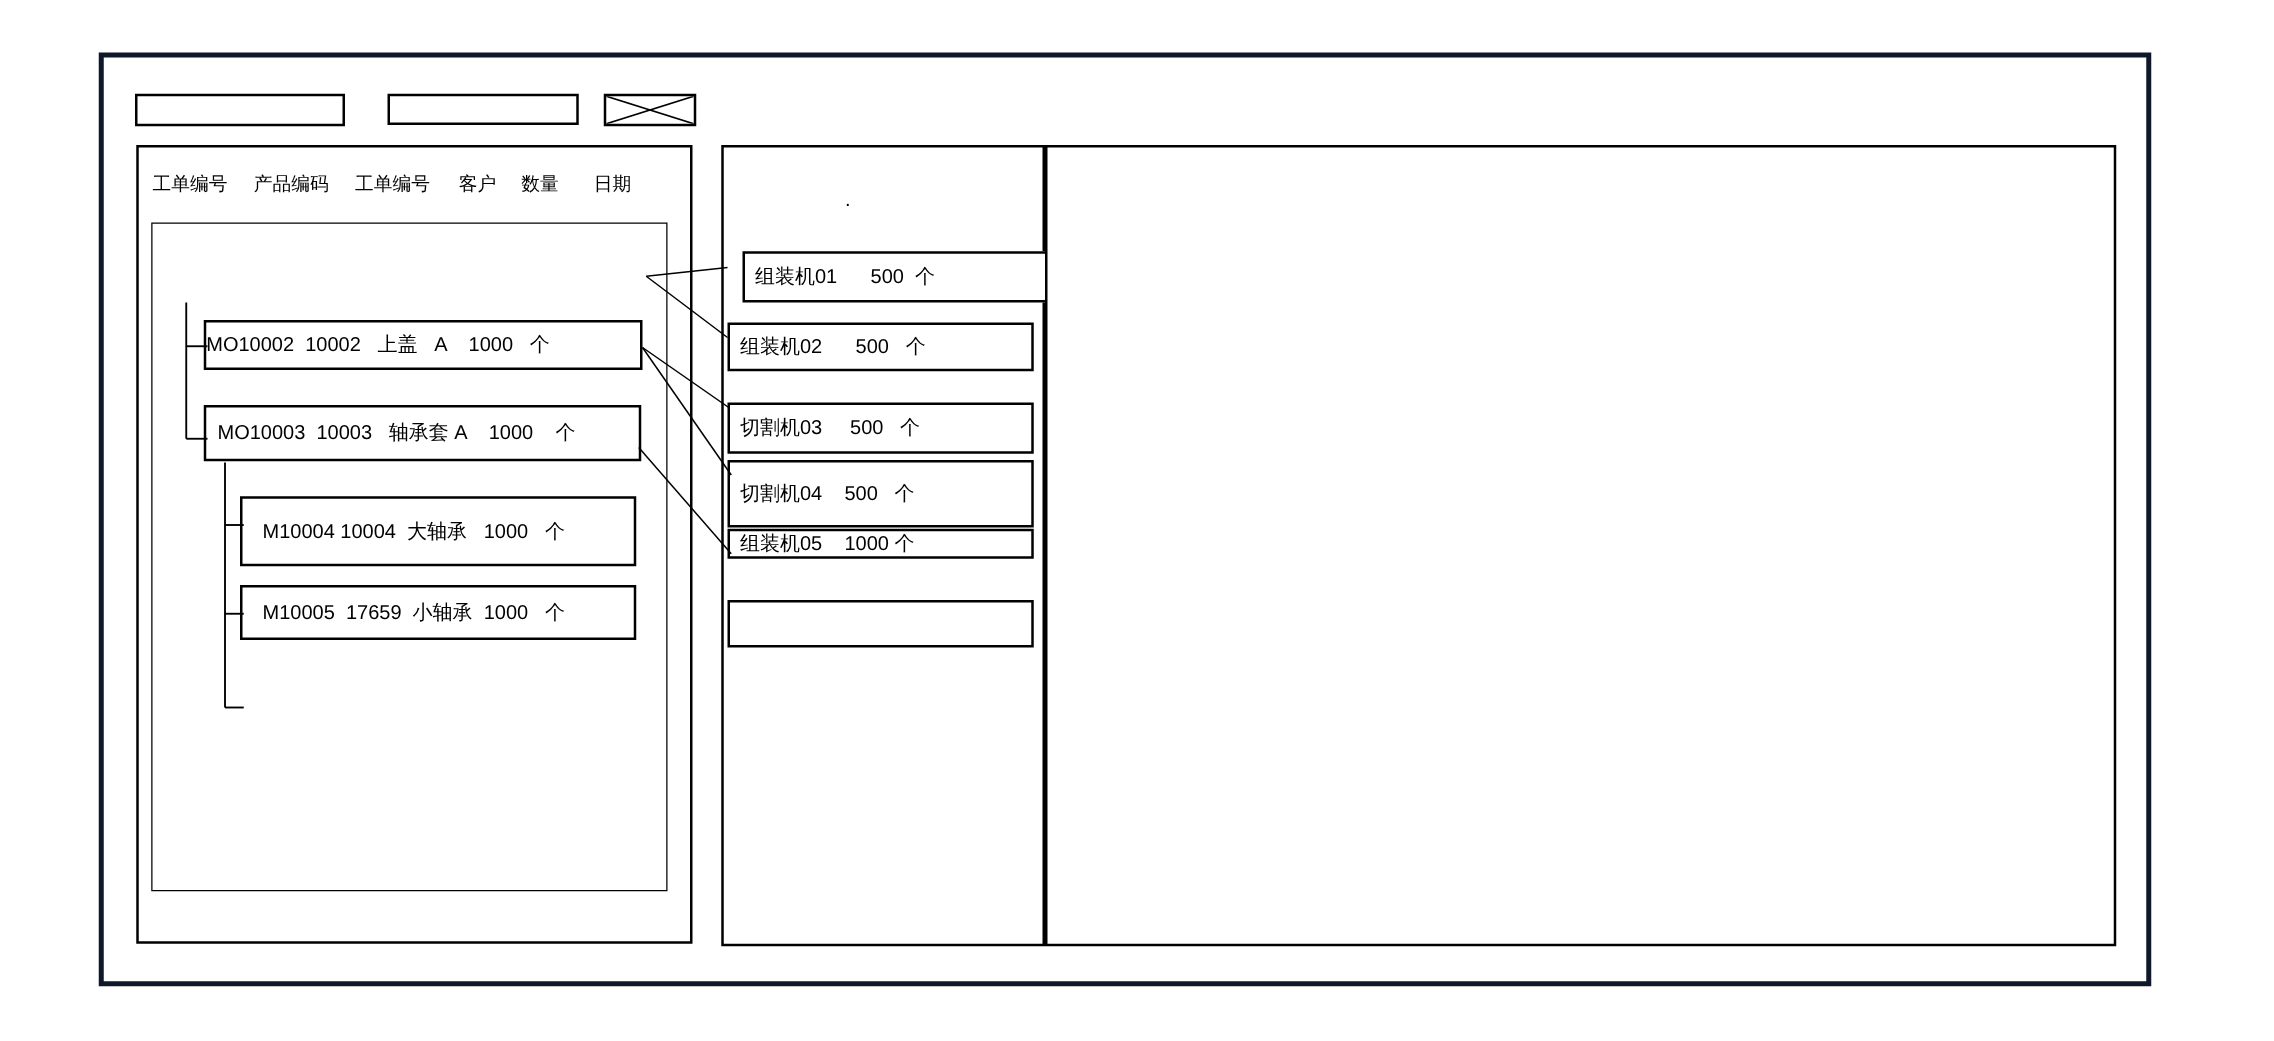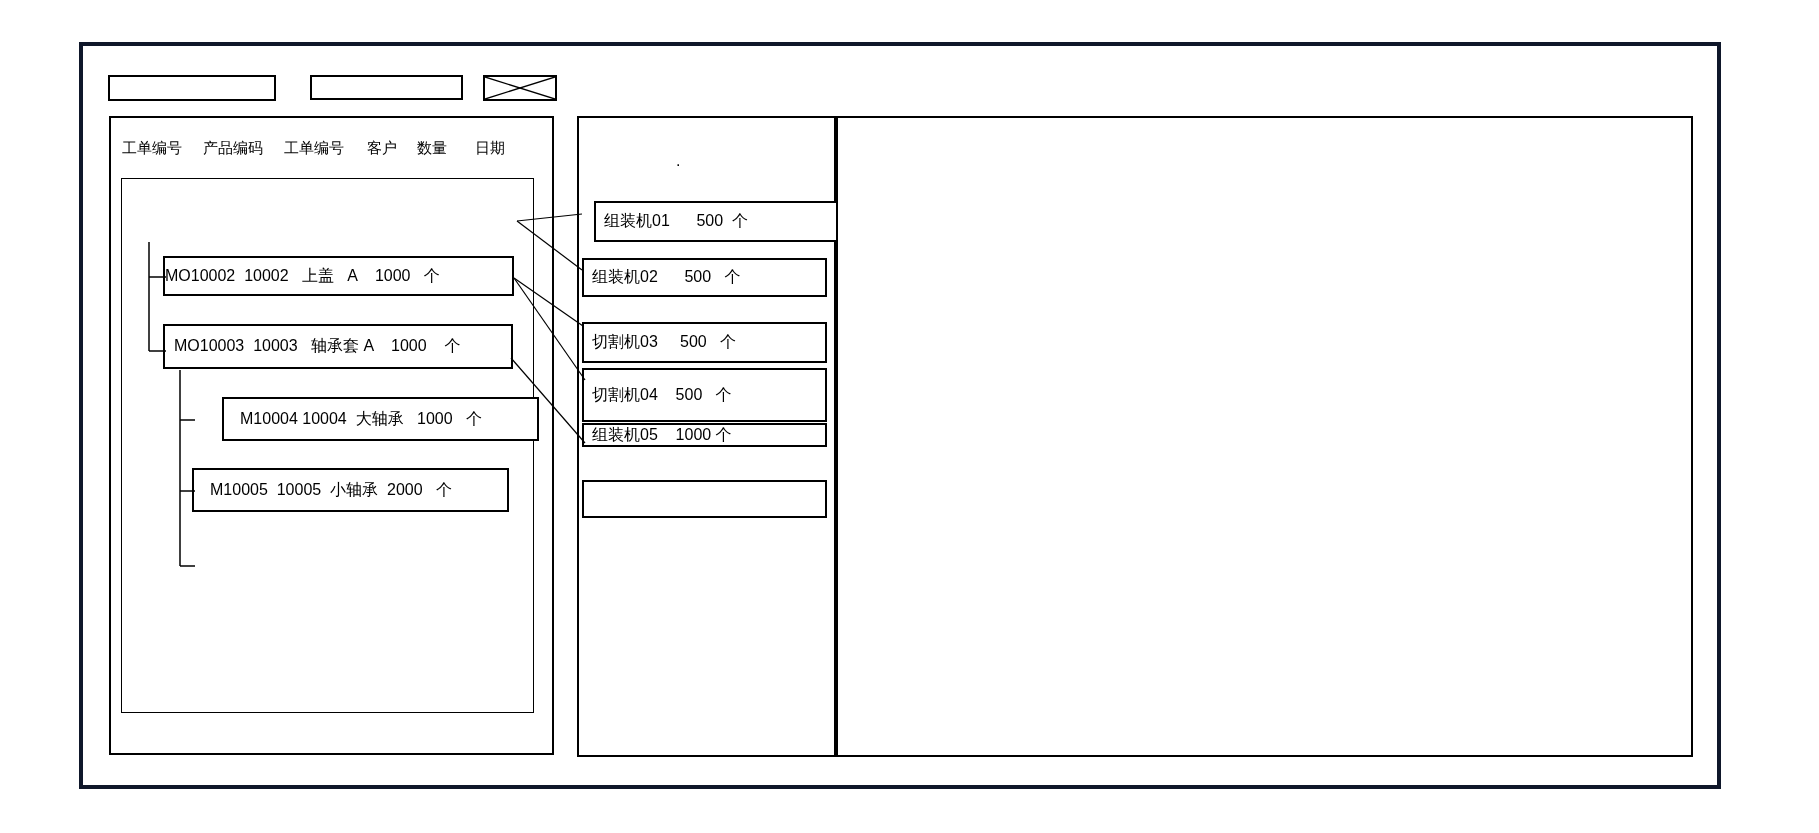--- a/index.html
+++ b/index.html
@@ -32,21 +32,21 @@
   }
   .tree-container{position:absolute;left:10px;top:60px;width:413px;height:535px;}
   .node{
     position:absolute;border:2px solid #000;box-sizing:border-box;background:#fff;
     font-size:16px;white-space:pre;overflow:hidden;
     display:flex;align-items:center;
   }
   .n1{left:7px;  top:21px; width:386px;height:41px;padding-left:14px;}
   .n2{left:41px; top:77px; width:351px;height:40px;padding-left:0;}
   .n3{left:41px; top:145px;width:350px;height:45px;padding-left:9px;text-align:center;}
-  .n4{left:70px; top:218px;width:317px;height:44px;padding-left:16px;margin-left:30px;}
+  .n4{left:70px; top:218px;width:317px;height:56px;padding-left:16px;}
   .n5{left:70px; top:289px;width:317px;height:44px;padding-left:16px;}
   .n6{left:70px; top:361px;width:319px;height:46px;padding-left:16px;}
   
   .mid-panel{left:494px;top:70px;width:259px;height:641px;}
   .stray-dot{
     position:absolute;left:97px;top:36px;width:6px;height:14px;
     font-size:16px;line-height:14px;color:#000;
   }
   .machine{
     position:absolute;left:3px;width:245px;
@@ -90,21 +90,21 @@
       <span class="col-header" style="left:92px">产品编码</span>
       <span class="col-header" style="left:173px">工单编号</span>
       <span class="col-header" style="left:256px">客户</span>
       <span class="col-header" style="left:306px">数量</span>
       <span class="col-header" style="left:364px">日期</span>
 
       <div class="rect thin tree-container">
         <div class="node n2">MO10002  10002   上盖   A    1000   个</div>
         <div class="node n3">MO10003  10003   轴承套 A    1000    个</div>
         <div class="node n4">M10004 10004  大轴承   1000   个</div>
-        <div class="node n5">M10005  10005  小轴承  2000   个</div>
+        <div class="node n5">M10005  17659  小轴承  1000   个</div>
       </div>
     </div>
 
     <div class="rect mid-panel">
       <span class="stray-dot">.</span>
       <div class="machine m1">组装机01      500  个</div>
       <div class="machine m2">组装机02      500   个</div>
       <div class="machine m3">切割机03     500   个</div>
       <div class="machine m4">切割机04    500   个</div>
       <div class="machine m5">组装机05    1000 个</div>

